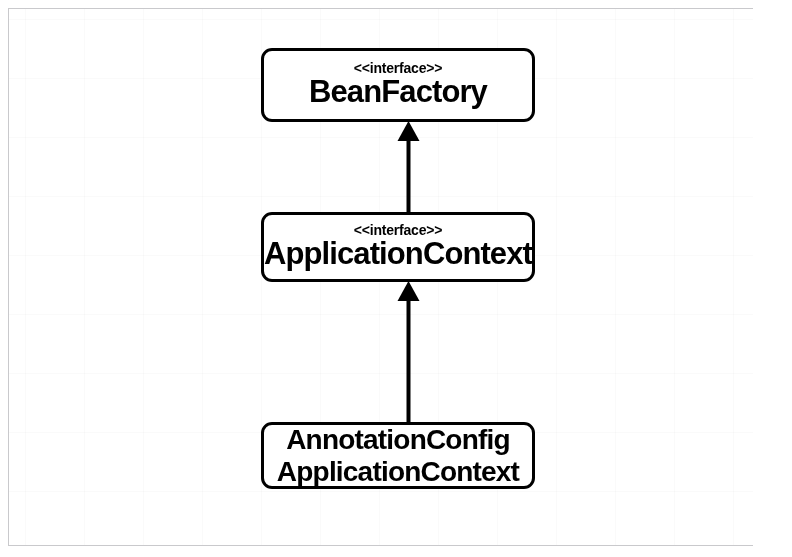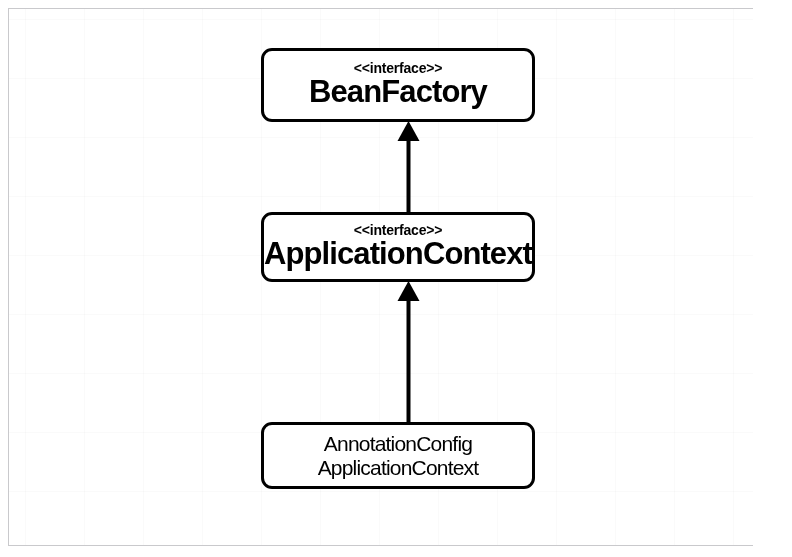--- a/index.html
+++ b/index.html
@@ -77,22 +77,22 @@
 
   .uml-name {
     font-size: 31px;
     font-weight: bold;
     line-height: 1.06;
     letter-spacing: -0.9px;
     white-space: nowrap;
   }
 
   .uml-name-small {
-    font-size: 21px;
-    font-weight: normal;
+    font-size: 28px;
+    font-weight: bold;
     line-height: 1.14;
     letter-spacing: -0.8px;
     white-space: nowrap;
   }
 
   
   #box-beanfactory {
     left: 252px;
     top: 39px;
     width: 274px;

